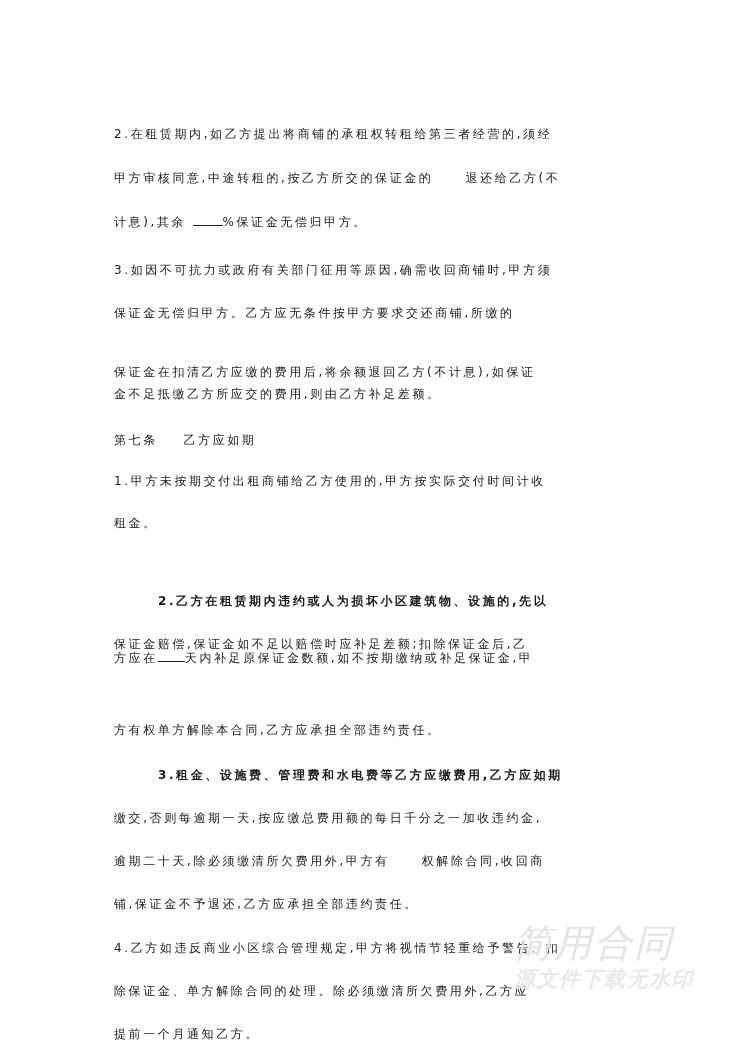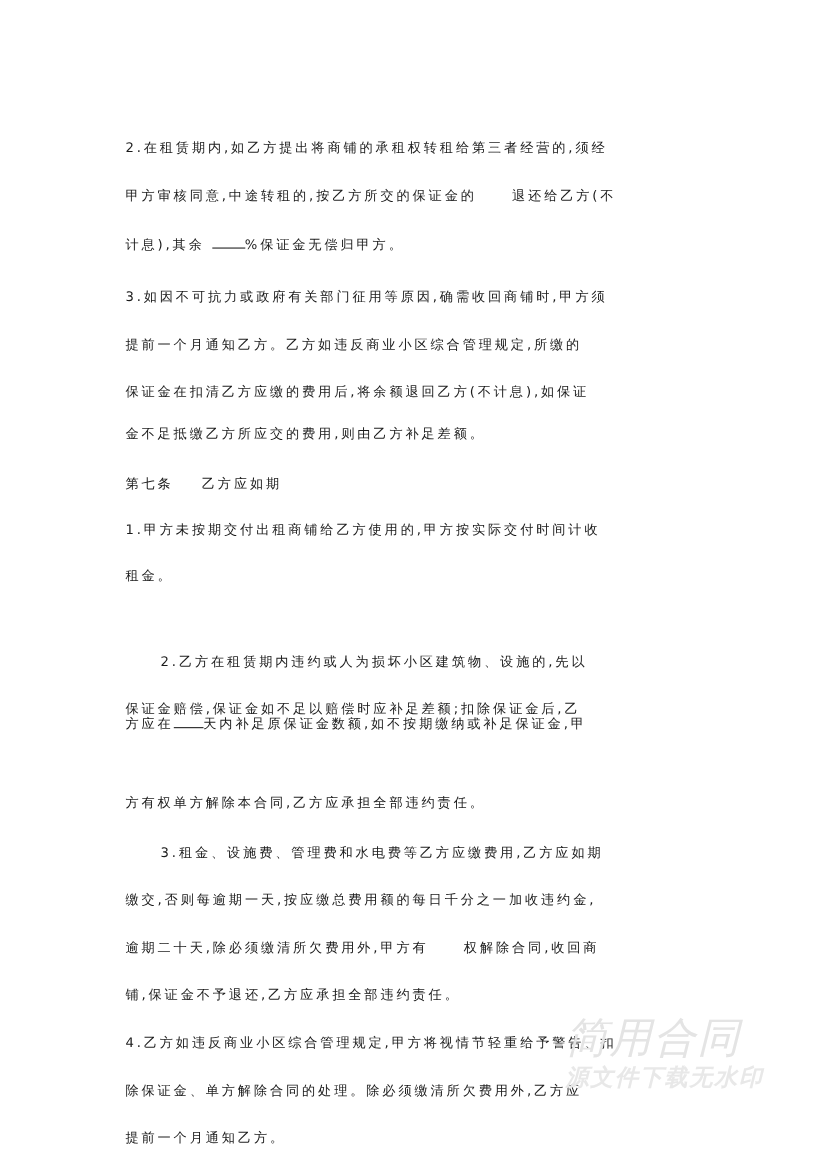--- a/index.html
+++ b/index.html
@@ -1,38 +1,38 @@
 <!DOCTYPE html>
 <html><head>
 <meta charset="utf-8">
 <style>
   html, body { margin: 0; padding: 0; background: #ffffff; }
   body { width: 742px; height: 1049px; position: relative; overflow: hidden;
          font-family: "DejaVu Sans", "Liberation Sans", sans-serif; color: #1a1a1a; }
   .line { position: absolute; left: 114px; font-size: 12px; letter-spacing: 2.6px;
           white-space: pre; line-height: 20px; }
-  .ind { left: 146px; }
+  .ind { left: 158px; font-weight: bold; }
   .blank { display: inline-block; border-bottom: 1px solid #222; height: 16px; vertical-align: baseline; }
   .wm1 { position: absolute; left: 514px; top: 918px; font-size: 38px; font-weight: normal; font-style: italic;
          color: #e4e4e4; letter-spacing: 2px; white-space: pre; font-family: "DejaVu Sans", sans-serif; }
   .wm2 { position: absolute; left: 514px; top: 965px; font-size: 21px; font-weight: bold; font-style: italic;
          color: #e8e8e8; letter-spacing: 1.5px; white-space: pre; font-family: "DejaVu Sans", sans-serif; }
 </style>
 </head>
 <body>
 
 <div>
 
   <div class="line" style="top:124px">2.在租赁期内,如乙方提出将商铺的承租权转租给第三者经营的,须经</div>
   <div class="line" style="top:168px">甲方审核同意,中途转租的,按乙方所交的保证金的     退还给乙方(不</div>
   <div class="line" style="top:209px"><span>计息),其余 </span><span class="blank" style="width:30px"></span><span>%保证金无偿归甲方。</span></div>
 
   <div class="line" style="top:260px">3.如因不可抗力或政府有关部门征用等原因,确需收回商铺时,甲方须</div>
-  <div class="line" style="top:303px">提前一个月通知乙方。乙方如违反商业小区综合管理规定,所缴的</div>
-  <div class="line" style="top:346px">保证金在扣清乙方应缴的费用后,将余额退回乙方(不计息),如保证</div>
+  <div class="line" style="top:303px">保证金无偿归甲方。乙方应无条件按甲方要求交还商铺,所缴的</div>
+  <div class="line" style="top:362px">保证金在扣清乙方应缴的费用后,将余额退回乙方(不计息),如保证</div>
   <div class="line" style="top:384px">金不足抵缴乙方所应交的费用,则由乙方补足差额。</div>
 
   <div class="line" style="top:430px">第七条    乙方应如期</div>
 
   <div class="line" style="top:471px">1.甲方未按期交付出租商铺给乙方使用的,甲方按实际交付时间计收</div>
   <div class="line" style="top:513px">租金。</div>
 
   <div class="line ind" style="top:591px">2.乙方在租赁期内违约或人为损坏小区建筑物、设施的,先以</div>
   <div class="line" style="top:634px">保证金赔偿,保证金如不足以赔偿时应补足差额;扣除保证金后,乙</div>
   <div class="line" style="top:645px"><span>方应在</span><span class="blank" style="width:27px"></span><span>天内补足原保证金数额,如不按期缴纳或补足保证金,甲</span></div>

